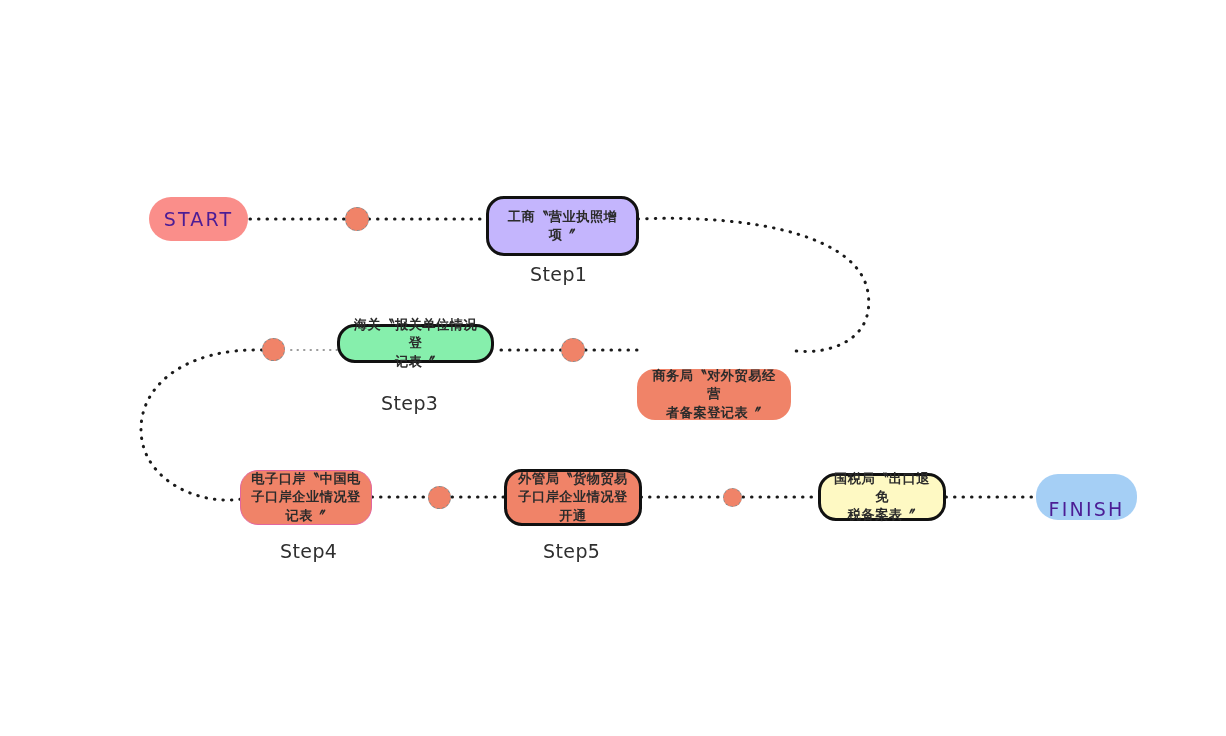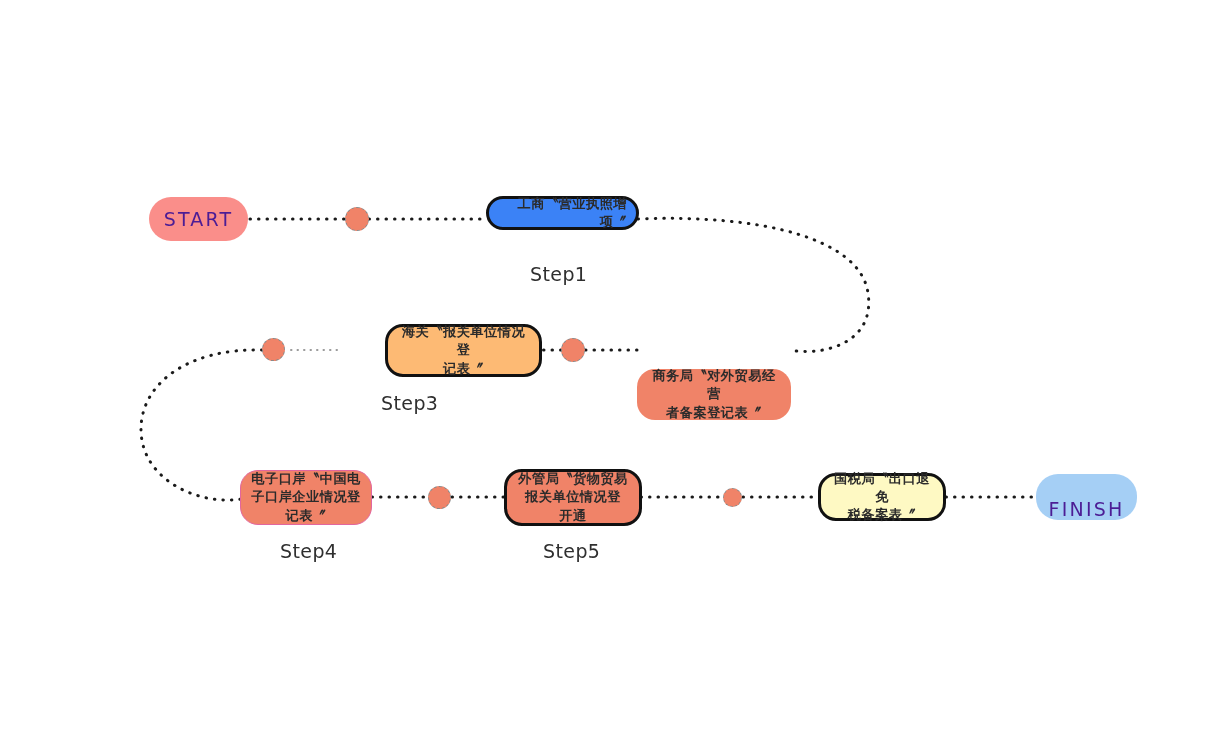--- a/index.html
+++ b/index.html
@@ -117,43 +117,43 @@
   </svg>
 
   <div class="node terminal" style="left:149px; top:197px; width:99px; height:44px; background:#fa8e8a;">
     <span class="node-label">START</span>
   </div>
 
   <div class="node terminal" style="left:1036px; top:474px; width:101px; height:46px; background:#a5cff5;align-items:flex-end;">
     <span class="node-label">FINISH</span>
   </div>
 
-  <div class="node proc bordered" style="left:486px; top:196px; width:153px; height:34px; background:#3b82f6;text-align:right;">
+  <div class="node proc bordered" style="left:486px; top:196px; width:153px; height:60px; background:#c4b5fd;">
     <span class="node-label">工商〝营业执照增项〞</span>
   </div>
 
   <div class="node proc noborder" style="left:637px; top:325px; width:154px; height:51px; background:#f08368;margin-top:44px;">
     <span class="node-label">商务局〝对外贸易经营
 者备案登记表〞</span>
   </div>
 
-  <div class="node proc bordered" style="left:337px; top:324px; width:157px; height:53px; background:#fdba74;margin-left:48px;">
+  <div class="node proc bordered" style="left:337px; top:324px; width:157px; height:39px; background:#86efac;">
     <span class="node-label">海关〝报关单位情况登
 记表〞</span>
   </div>
 
   <div class="node proc thinborder" style="left:240px; top:470px; width:132px; height:55px; background:#f08368;">
     <span class="node-label">电子口岸〝中国电
 子口岸企业情况登
 记表〞</span>
   </div>
 
   <div class="node proc bordered" style="left:504px; top:469px; width:138px; height:57px; background:#f08368;">
     <span class="node-label">外管局〝货物贸易
-报关单位情况登
+子口岸企业情况登
 开通</span>
   </div>
 
   <div class="node proc bordered" style="left:818px; top:473px; width:128px; height:48px; background:#fef9c3;">
     <span class="node-label">国税局〝出口退免
 税备案表〞</span>
   </div>
 
   <div class="dot" style="left:345px; top:207px; width:24px; height:24px;"></div>
 

